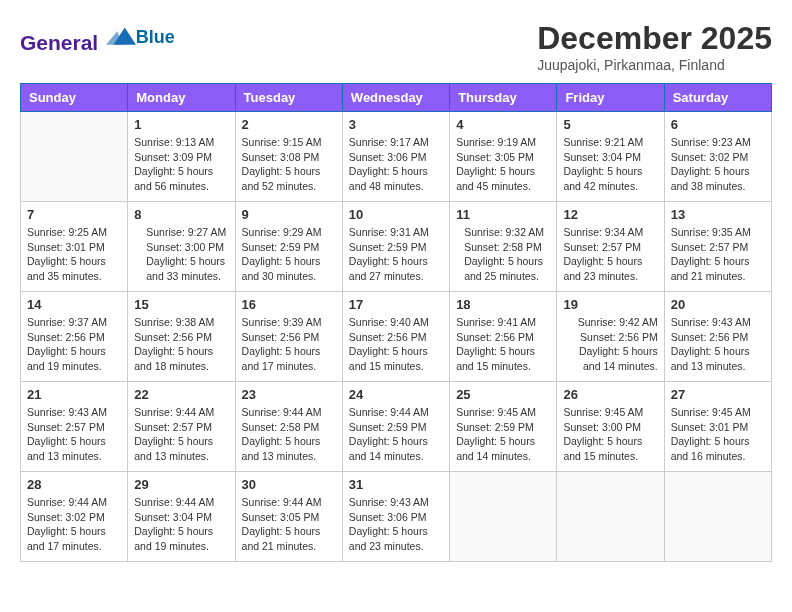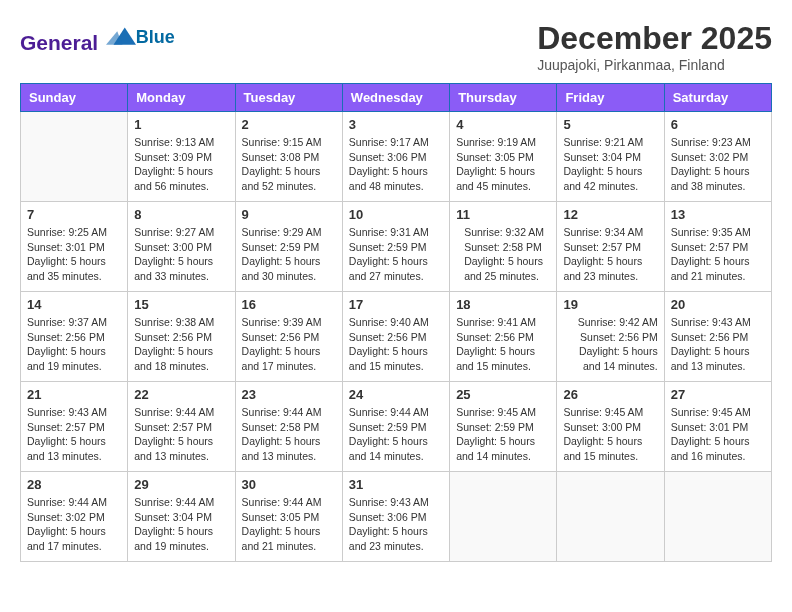--- a/index.html
+++ b/index.html
@@ -167,21 +167,21 @@
       <tr>
         <td>
           <div class="cell-date">7</div>
           <div class="cell-info" style="white-space: pre-line;">Sunrise: 9:25 AM
 Sunset: 3:01 PM
 Daylight: 5 hours
 and 35 minutes.</div>
         </td>
         <td>
           <div class="cell-date">8</div>
-          <div class="cell-info" style="white-space: pre-line;">Sunrise: 9:27 AM
+          <div class="cell-info" style="white-space: pre-line; margin-left: 12px;">Sunrise: 9:27 AM
 Sunset: 3:00 PM
 Daylight: 5 hours
 and 33 minutes.</div>
         </td>
         <td>
           <div class="cell-date">9</div>
           <div class="cell-info" style="white-space: pre-line;">Sunrise: 9:29 AM
 Sunset: 2:59 PM
 Daylight: 5 hours
 and 30 minutes.</div>

